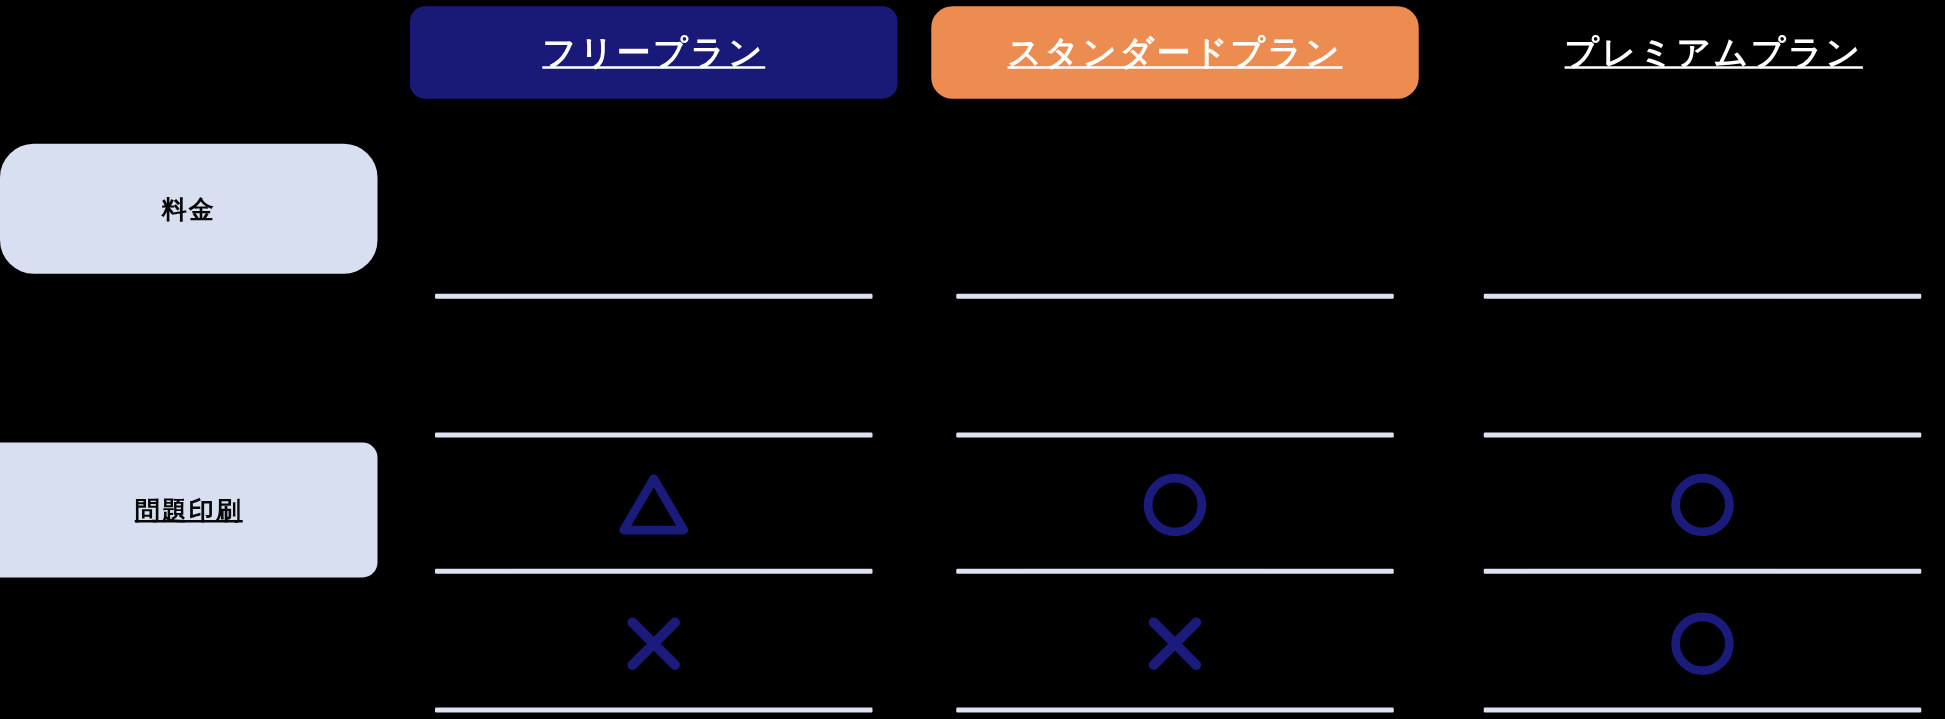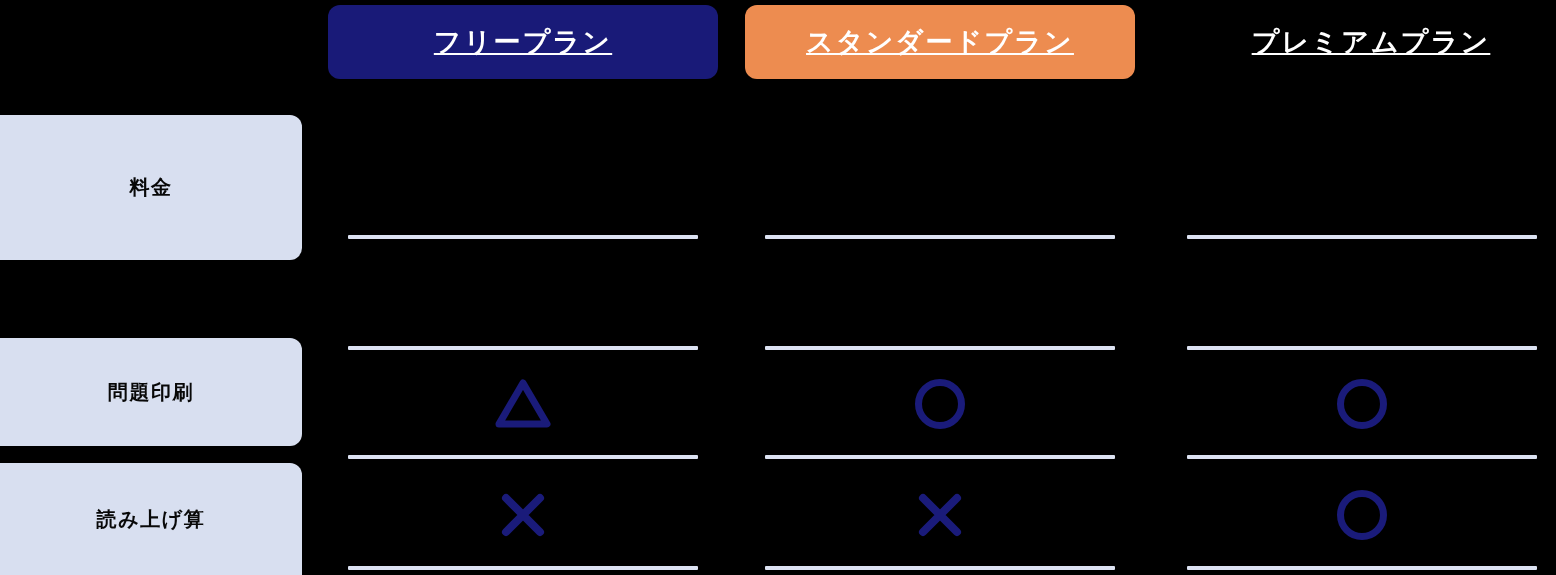--- a/index.html
+++ b/index.html
@@ -33,43 +33,43 @@
     justify-content: center;
     color: #ffffff;
     font-weight: 700;
     font-size: 27px;
     letter-spacing: 2.2px;
     white-space: nowrap;
     text-align: center;
     text-decoration: underline;
   }
   .plan-header.free     { left: 328px;  width: 390px; background: #191a78; }
-  .plan-header.standard { left: 745px;  width: 390px; background: #ed8c50; }
+  .plan-header.standard { left: 745px;  width: 390px; background: #ed8c50; border-radius: 17px; }
   .plan-header.premium  { left: 1176px; width: 390px; background: transparent; }
 
   
   .row-label {
     position: absolute;
     left: 0;
     width: 302px;
     background: #d8dff0;
     border-top-right-radius: 12px;
     border-bottom-right-radius: 12px;
     display: flex;
     align-items: center;
     justify-content: center;
     color: #080808;
     font-weight: 700;
     font-size: 20px;
     letter-spacing: 1.6px;
     white-space: nowrap;
   }
-  .row-label.r0 { top: 115px; height: 145px; }
+  .row-label.r0 { top: 115px; height: 104px; border-radius: 27px; }
   .row-label.r1 { top: 243px; height: 107px; }
-  .row-label.r2 { top: 338px; height: 108px;  }
+  .row-label.r2 { top: 354px; height: 108px; text-decoration: underline;  }
   .row-label.r3 { top: 463px; height: 112px; border-bottom-right-radius: 0; }
 
   
   .divider {
     position: absolute;
     height: 4px;
     background: #dce2f2;
     border-radius: 1px;
   }
   .divider.c0 { left: 348px;  width: 350px; }
@@ -113,23 +113,20 @@
 
   <div class="plan-header premium">
     <span>プレミアムプラン</span>
   </div>
 
   <div class="row-label r0">
     <span>料金</span>
   </div>
   <div class="row-label r2">
     <span>問題印刷</span>
-  </div>
-  <div class="row-label r3">
-    <span>読み上げ算</span>
   </div>
 
   <div class="cell c0" style="top:115px;height:120px;"></div>
   <div class="cell c1" style="top:115px;height:120px;"></div>
   <div class="cell c2" style="top:115px;height:120px;"></div>
 
   <div class="cell c0" style="top:243px;height:103px;"></div>
   <div class="cell c1" style="top:243px;height:103px;"></div>
   <div class="cell c2" style="top:243px;height:103px;"></div>
 

